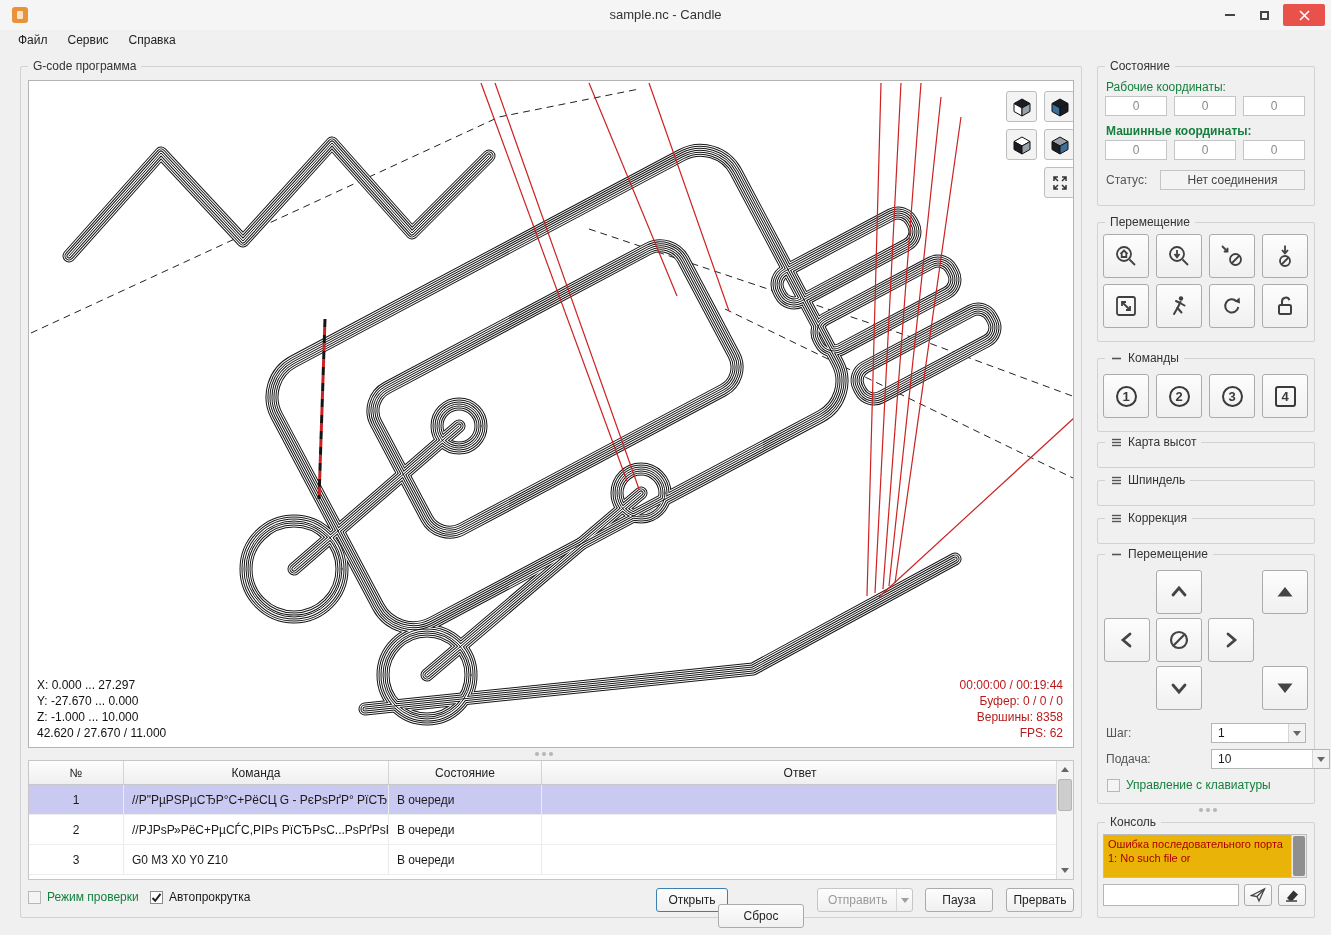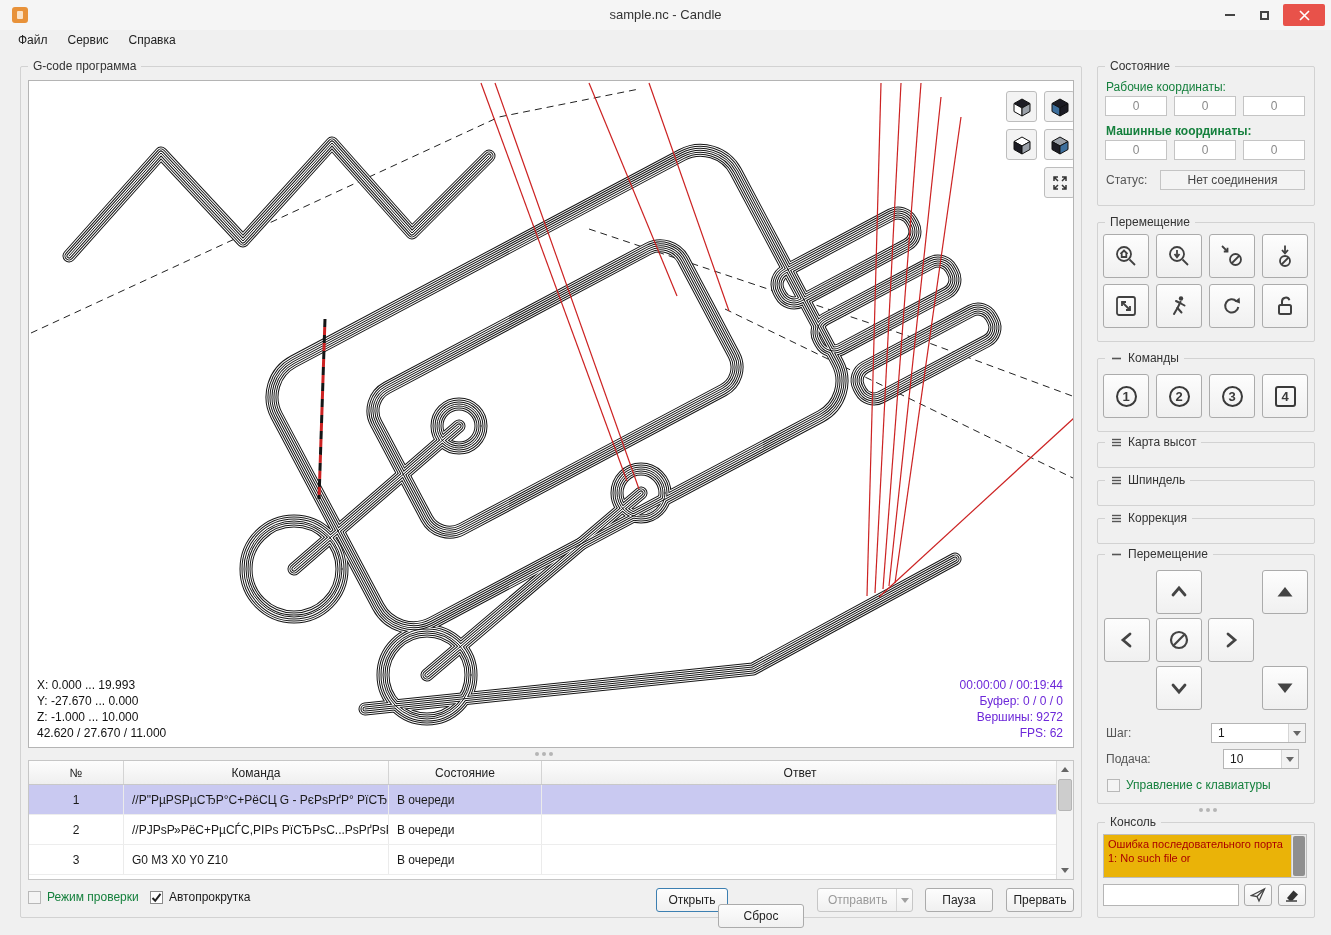--- a/index.html
+++ b/index.html
@@ -28,21 +28,21 @@
 
   
   .sec { position:absolute; }
   .sec .frame { position:absolute; left:0; right:0; top:8px; bottom:0; border:1px solid #d2d2d2; border-radius:2px; }
   .sec .head { position:absolute; left:8px; top:0; height:16px; background:#f0f0f0; padding:0 5px; display:flex; align-items:center; gap:5px; z-index:2; color:#333; white-space:nowrap; }
   .head .hicon { display:inline-flex; width:13px; height:11px; align-items:center; justify-content:center; }
 
   
   .canvas { position:absolute; left:8px; top:22px; width:1046px; height:668px; background:#fff; border:1px solid #b4b4b4; overflow:hidden; }
   .overlay-left { position:absolute; left:8px; bottom:6px; line-height:16px; color:#111; }
-  .overlay-right { position:absolute; right:10px; bottom:6px; line-height:16px; color:#6d28d9; text-align:right; }
+  .overlay-right { position:absolute; right:10px; bottom:6px; line-height:16px; color:#b91c1c; text-align:right; }
   .viewbtn { position:absolute; width:31px; height:31px; background:#f3f3f3; border:1px solid #bdbdbd; border-radius:3px; display:flex; align-items:center; justify-content:center; cursor:pointer; }
   .dash path { stroke:#222; stroke-width:1; fill:none; stroke-dasharray:7 5; }
   .red path { stroke:#cc2222; stroke-width:1.2; fill:none; }
   .k { stroke:#161616; fill:none; stroke-linejoin:round; stroke-linecap:round; }
   .w { stroke:#ffffff; fill:none; stroke-linejoin:round; stroke-linecap:round; }
 
   .dots { position:absolute; display:flex; gap:3px; cursor:row-resize; }
   .dot { width:4px; height:4px; border-radius:50%; background:#b5b5b5; }
 
   
@@ -166,29 +166,29 @@
         <path d="M912 16 L860 505"></path>
         <path d="M932 36 L866 502"></path>
         <path d="M1046 336 L850 516"></path>
       </g>
       <path d="M296 238 L290 418" stroke="#151515" stroke-width="3" stroke-dasharray="8 8" fill="none"></path>
       <path d="M296 238 L290 418" stroke="#cc2222" stroke-width="3" stroke-dasharray="8 8" stroke-dashoffset="8" fill="none"></path>
     </svg>
 
     
     <div class="overlay-left">
-      <div>X: 0.000 ... 19.993</div>
+      <div>X: 0.000 ... 27.297</div>
       <div>Y: -27.670 ... 0.000</div>
       <div>Z: -1.000 ... 10.000</div>
       <div>42.620 / 27.670 / 11.000</div>
     </div>
     <div class="overlay-right">
       <div>00:00:00 / 00:19:44</div>
       <div>Буфер: 0 / 0 / 0</div>
-      <div>Вершины: 9272</div>
+      <div>Вершины: 8358</div>
       <div>FPS: 62</div>
     </div>
 
     
     <div class="viewbtn" style="left:977px; top:10px;">
       <svg class="icon" width="20" height="20" viewBox="0 0 20 20">
           <polygon points="10,2 18,6.5 10,11 2,6.5" fill="#1c1c24" stroke="#111"></polygon>
           <polygon points="2,6.5 10,11 10,19 2,14.5" fill="#ffffff" stroke="#111"></polygon>
           <polygon points="18,6.5 10,11 10,19 18,14.5" fill="#9aa0a8" stroke="#111"></polygon>
         </svg>
@@ -497,21 +497,21 @@
   </div>
 
   <div class="abs" style="left:9px; top:180px; color:#555;">Шаг:</div>
   <div class="combo" style="left:114px; top:177px; width:95px;">
     <span>1</span>
     <span class="cb-btn">
         <span class="tri-down"></span>
       </span>
   </div>
   <div class="abs" style="left:9px; top:206px; color:#555;">Подача:</div>
-  <div class="combo" style="left:114px; top:203px; width:76px;margin-left:12px;">
+  <div class="combo" style="left:114px; top:203px; width:119px;">
     <span>10</span>
     <span class="cb-btn">
         <span class="tri-down"></span>
       </span>
   </div>
   <div class="checkline" style="left:10px; top:232px;">
     <span class="cbox off-dis"></span>
     <span class="gray">Управление с клавиатуры</span>
   </div>
 </div>

